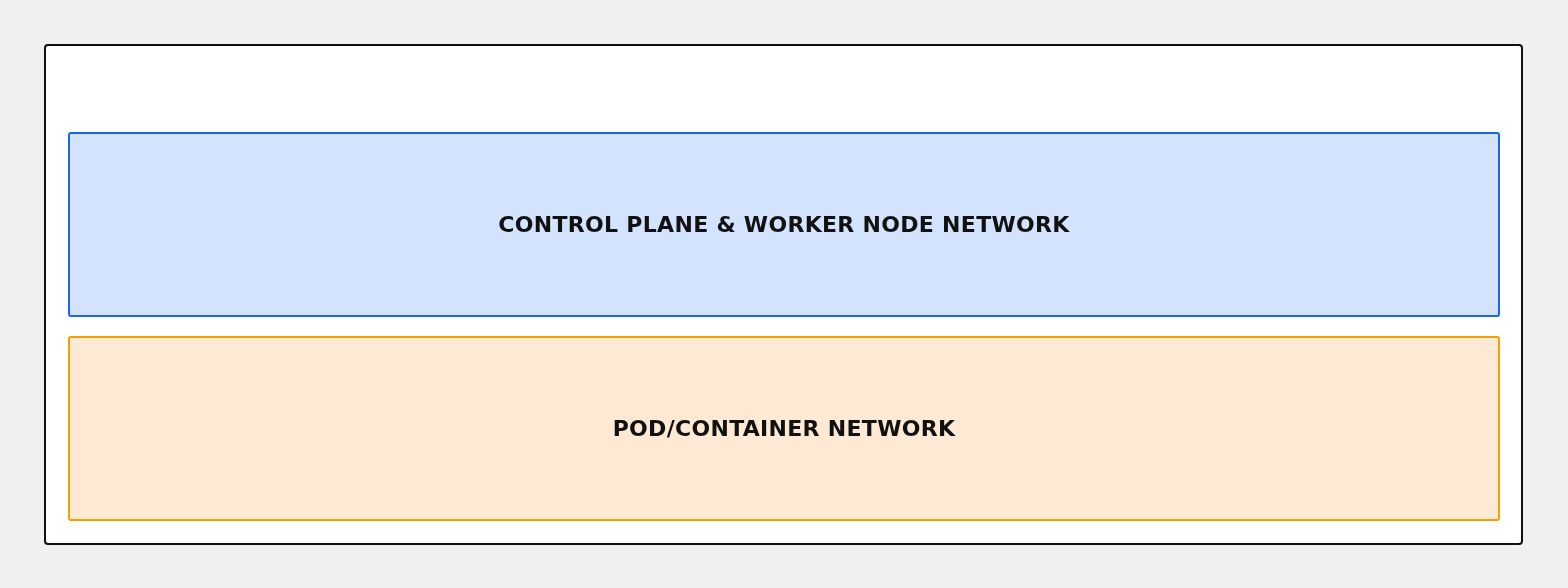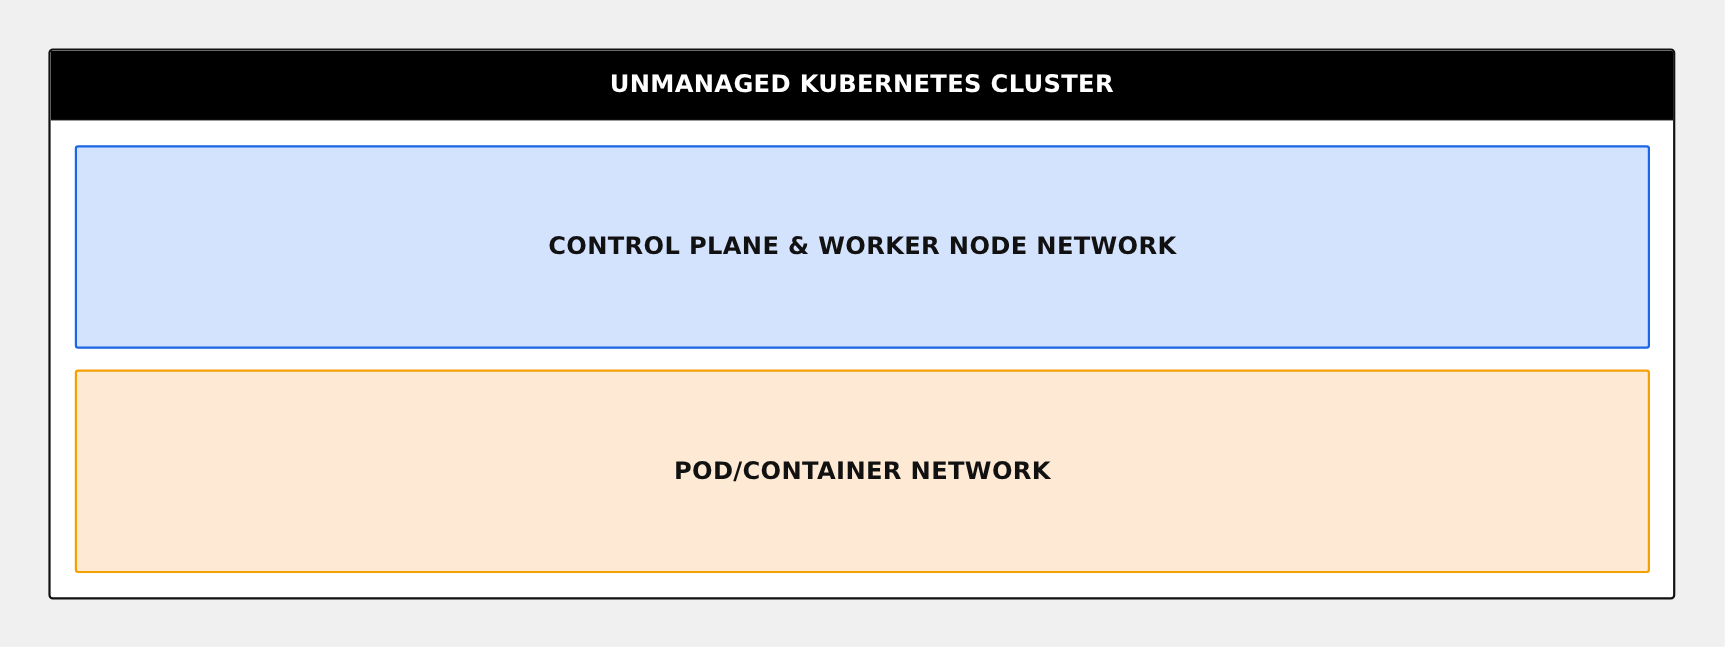--- a/index.html
+++ b/index.html
@@ -45,23 +45,20 @@
     font-size: 22px;
     letter-spacing: 0.3px;
   }
   .net-blue { top: 86px; }
   .net-orange { top: 290px; }
 </style>
 </head>
 <body>
 
 <div class="cluster">
-  <div class="cluster-header">
-    <span class="cluster-title">UNMANAGED KUBERNETES CLUSTER</span>
-  </div>
 
   <div class="net net-orange" style="background: rgb(253, 233, 212); border-color: rgb(245, 160, 0);">
     <span class="net-label">POD/CONTAINER NETWORK</span>
   </div>
 
   <div class="net net-blue" style="background: rgb(212, 227, 253); border-color: rgb(26, 102, 230);">
     <span class="net-label">CONTROL PLANE &amp; WORKER NODE NETWORK</span>
   </div>
 </div>
 

